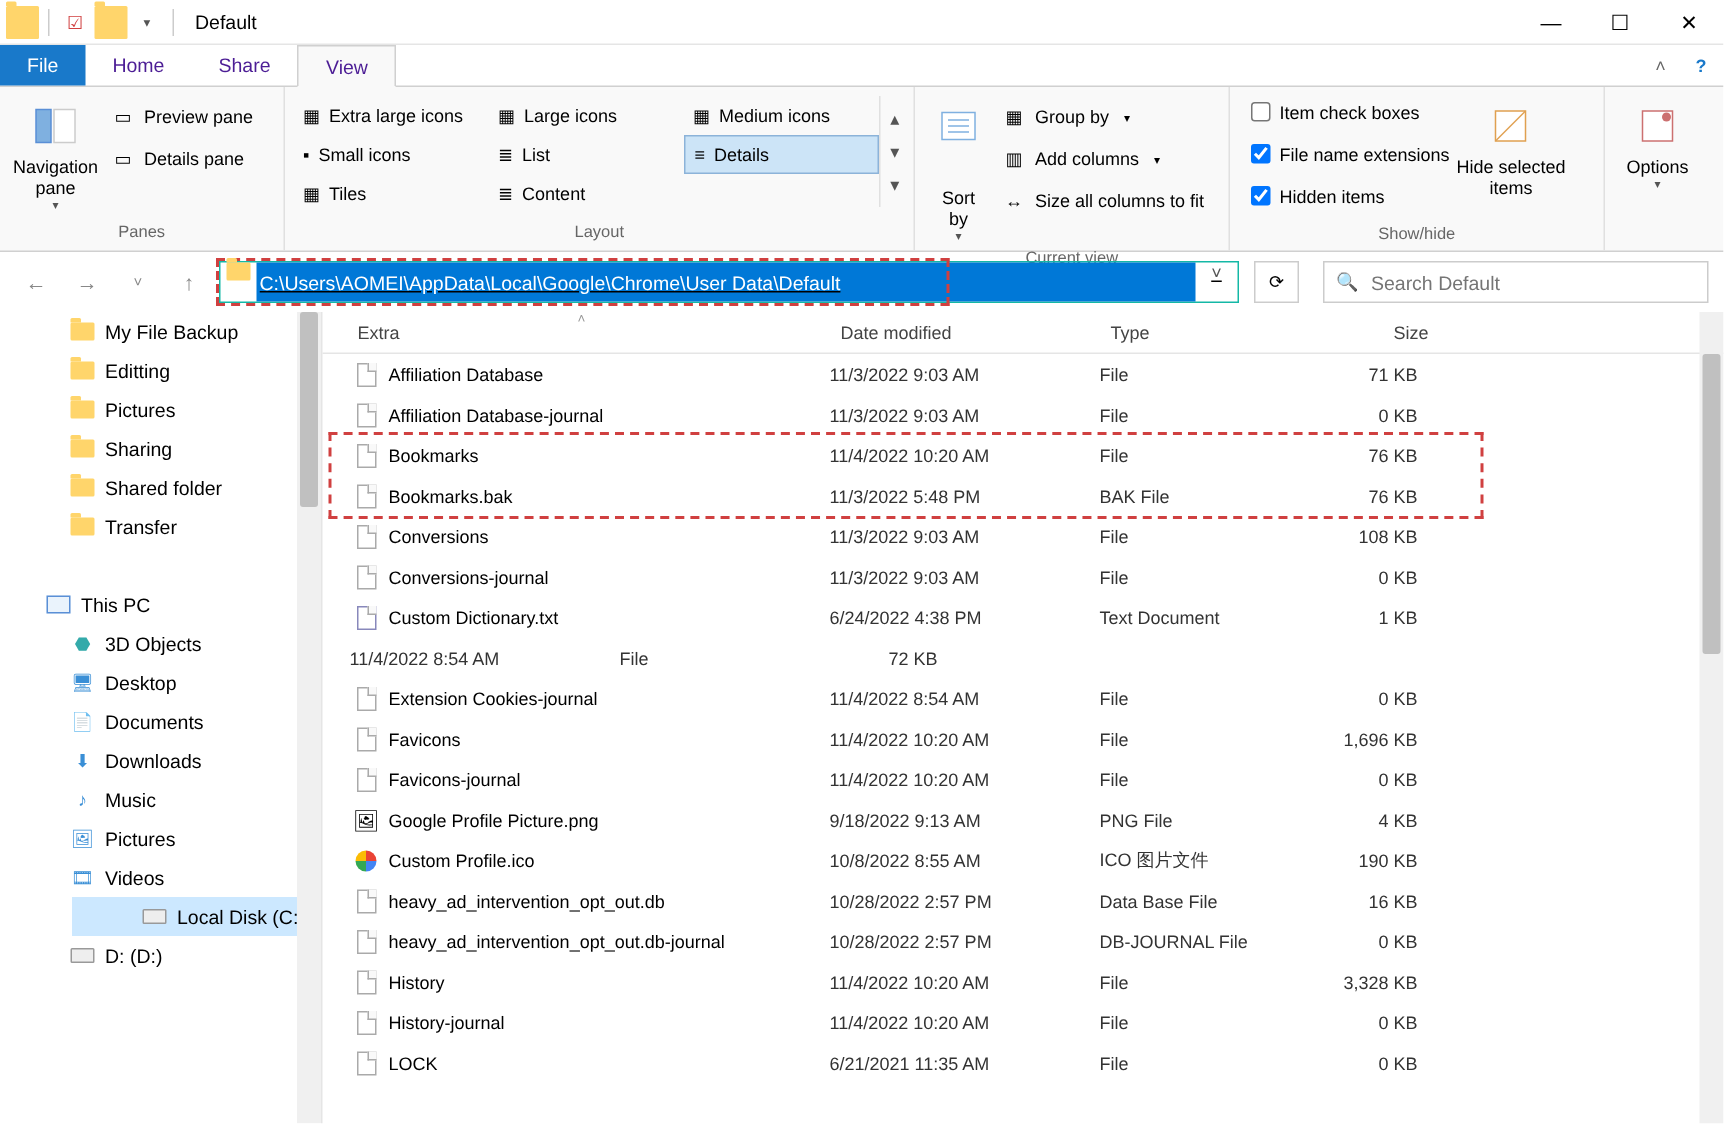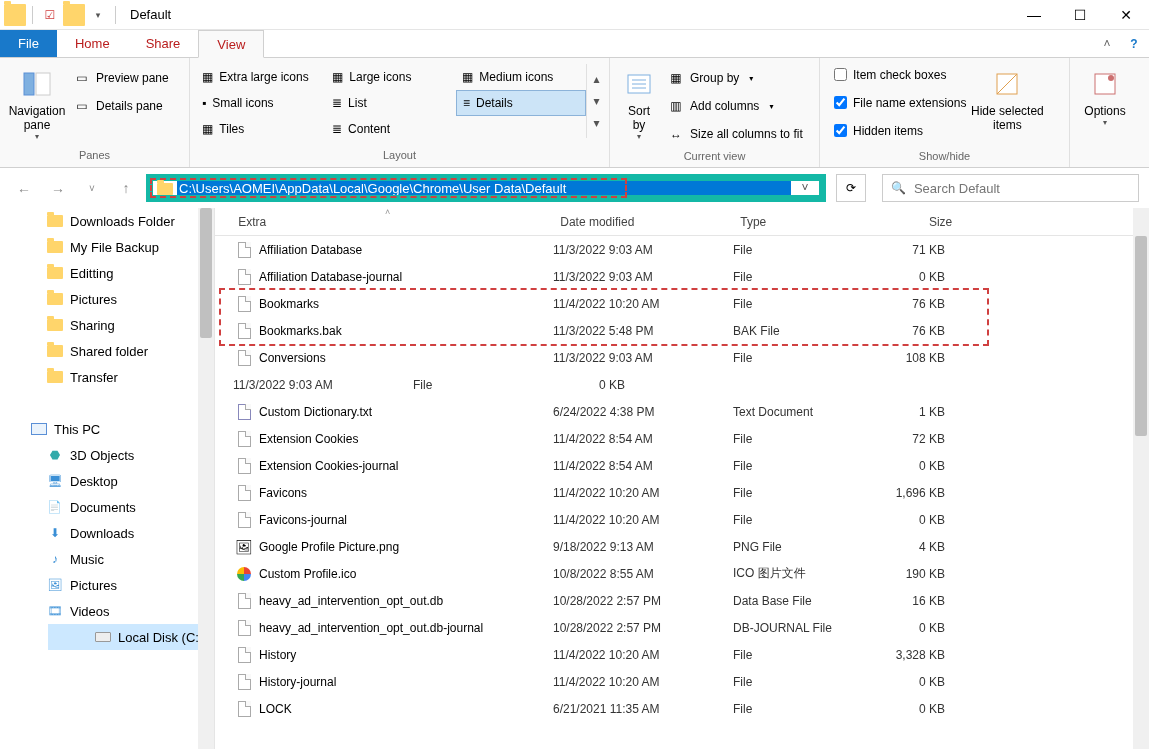--- a/index.html
+++ b/index.html
@@ -9,21 +9,21 @@
 .titlebar { height:30px; display:flex; align-items:center; border-bottom:1px solid #e5e5e5; }
 .titlebar .qat { display:flex; align-items:center; gap:2px; padding:0 4px; }
 .titlebar .qat span { width:22px; height:22px; display:flex; align-items:center; justify-content:center; }
 .titlebar .divider { height:18px; width:1px; background:#ccc; margin:0 4px; }
 .titlebar .title { padding-left:6px; font-size:13px; }
 .titlebar .winctrl { margin-left:auto; display:flex; }
 .titlebar .winctrl div { width:46px; height:30px; display:flex; align-items:center; justify-content:center; font-size:14px; }
 
 
 .rtabs { height:28px; display:flex; align-items:stretch; border-bottom:1px solid #d0d0d0; }
-.rtabs .tab { padding:0 18px; display:flex; align-items:center; font-size:13px; color:#b91c1c; cursor:default; }
+.rtabs .tab { padding:0 18px; display:flex; align-items:center; font-size:13px; color:#4c1d95; cursor:default; }
 .rtabs .file { background:#1979ca; color:#fff; }
 .rtabs .active { background:#f9f9f9; border:1px solid #d0d0d0; border-bottom:1px solid #f9f9f9; margin-bottom:-1px; }
 .rtabs .spacer { flex:1; }
 .rtabs .help { width:30px; display:flex; align-items:center; justify-content:center; color:#1979ca; font-weight:bold; }
 .rtabs .chev { width:24px; display:flex; align-items:center; justify-content:center; color:#666; }
 
 
 .ribbon { height:110px; background:#f9f9f9; border-bottom:1px solid #d0d0d0; display:flex; }
 .rgroup { border-right:1px solid #e0e0e0; display:flex; flex-direction:column; }
 .rgroup .body { flex:1; display:flex; align-items:flex-start; padding:4px 6px; }
@@ -38,21 +38,21 @@
 .lbtn { display:flex; align-items:center; gap:6px; padding:0 6px; }
 .lbtn.sel { background:#cce4f7; border:1px solid #8cb3d9; }
 .lside { width:20px; display:flex; flex-direction:column; justify-content:space-between; padding:4px 0; border-left:1px solid #e0e0e0; }
 .lside div { height:22px; display:flex; align-items:center; justify-content:center; color:#555; }
 .chk { display:flex; align-items:flex-start; gap:6px; padding:2px 4px; height:24px; }
 .chk input { width:13px; height:13px; }
 
 
 .navbar { height:40px; display:flex; align-items:center; padding:0 10px; gap:6px; }
 .navbtn { width:28px; height:28px; display:flex; align-items:center; justify-content:center; color:#888; font-size:14px; }
-.addr { flex:0 0 680px; height:28px; border:7px solid #14b8a6; display:flex; align-items:flex-end; position:relative; }
+.addr { flex:0 0 680px; height:28px; border:1px solid #14b8a6; display:flex; align-items:flex-start; position:relative;text-decoration:underline; }
 .addr .ficon { width:24px; display:flex; justify-content:center; }
 .addr input { flex:1; border:none; outline:none; height:100%; background:#0078d7; color:#fff; padding:0 2px; font-size:13px; }
 .addr .drop { width:28px; display:flex; justify-content:center; color:#555; }
 .addr-dash { position:absolute; left:-3px; top:-3px; right:192px; bottom:-3px; border:2px dashed #d04040; pointer-events:none; }
 .refresh { width:30px; height:28px; border:1px solid #ccc; display:flex; align-items:center; justify-content:center; margin-left:4px; }
 .search { flex:1; height:28px; border:1px solid #ccc; display:flex; align-items:center; padding:0 8px; gap:8px; margin-left:10px; color:#777; }
 .search input { border:none; outline:none; flex:1; font-size:13px; }
 
 
 .main { position:absolute; top:208px; bottom:0; left:0; right:0; display:flex; }
@@ -205,21 +205,21 @@
     <div class="body">
       <div class="bigbtn" style="width:46px;">
         <div class="ic">
             <svg width="26" height="26">
               <rect x="2" y="4" width="22" height="18" fill="#fff" stroke="#7fb0e0"></rect>
               <line x1="6" y1="9" x2="20" y2="9" stroke="#7fb0e0"></line>
               <line x1="6" y1="13" x2="20" y2="13" stroke="#7fb0e0"></line>
               <line x1="6" y1="17" x2="20" y2="17" stroke="#7fb0e0"></line>
             </svg>
           </div>
-        <div class="tx" style="white-space:pre-line;">Sort
+        <div class="tx" style="white-space:pre-line;margin-top:21px;">Sort
 by</div>
         <div style="font-size:8px;color:#555;">▾</div>
       </div>
       <div class="stack">
         <div class="sbtn">
             <span class="ic">▦</span>
             <span>Group by</span>
             <span style="font-size:8px;margin-left:4px;">▾</span>
           </div>
         <div class="sbtn">
@@ -304,26 +304,20 @@
 </div>
 
 <div class="main">
 
   <div class="tree">
     <div id="tree-items">
         <div class="titem l2">
           <span class="ic">
             <span class="folder-ic"></span>
           </span>
-          <span class="tx">Downloads Folder</span>
-        </div>
-        <div class="titem l2">
-          <span class="ic">
-            <span class="folder-ic"></span>
-          </span>
           <span class="tx">My File Backup</span>
         </div>
         <div class="titem l2">
           <span class="ic">
             <span class="folder-ic"></span>
           </span>
           <span class="tx">Editting</span>
         </div>
         <div class="titem l2">
           <span class="ic">
@@ -399,20 +393,26 @@
           <span class="ic">
             <span style="color:#3a8fd6;">🎞</span>
           </span>
           <span class="tx">Videos</span>
         </div>
         <div class="titem l2 sel">
           <span class="ic">
             <span class="drive-ic"></span>
           </span>
           <span class="tx">Local Disk (C:)</span>
+        </div>
+        <div class="titem l2">
+          <span class="ic">
+            <span class="drive-ic"></span>
+          </span>
+          <span class="tx">D: (D:)</span>
         </div>
       </div>
     <div class="scroll">
         <div class="thumb"></div>
       </div>
   </div>
 
   <div class="files">
     <div class="cols">
       <span class="sort">˄</span>
@@ -471,42 +471,42 @@
             <span class="ic">
               <span class="file-ic"></span>
             </span>
             <span>Conversions</span>
           </div>
           <div class="c2">11/3/2022 9:03 AM</div>
           <div class="c3">File</div>
           <div class="c4">108 KB</div>
         </div>
         <div class="row">
+          <div class="c1">
+            <span class="ic">
+              <span class="file-ic"></span>
+            </span>
+            <span>Conversions-journal</span>
+          </div>
           <div class="c2">11/3/2022 9:03 AM</div>
           <div class="c3">File</div>
           <div class="c4">0 KB</div>
         </div>
         <div class="row">
           <div class="c1">
             <span class="ic">
               <span class="file-ic" style="border-color:#88b;"></span>
             </span>
             <span>Custom Dictionary.txt</span>
           </div>
           <div class="c2">6/24/2022 4:38 PM</div>
           <div class="c3">Text Document</div>
           <div class="c4">1 KB</div>
         </div>
         <div class="row">
-          <div class="c1">
-            <span class="ic">
-              <span class="file-ic"></span>
-            </span>
-            <span>Extension Cookies</span>
-          </div>
           <div class="c2">11/4/2022 8:54 AM</div>
           <div class="c3">File</div>
           <div class="c4">72 KB</div>
         </div>
         <div class="row">
           <div class="c1">
             <span class="ic">
               <span class="file-ic"></span>
             </span>
             <span>Extension Cookies-journal</span>

